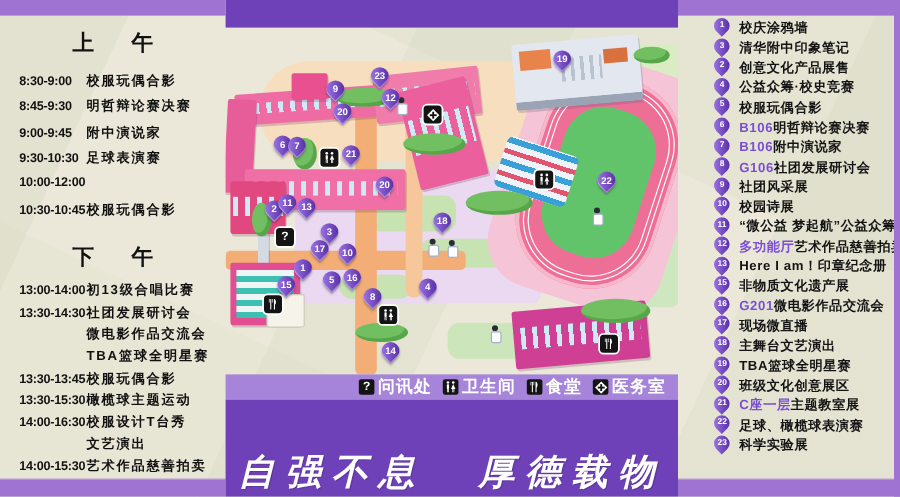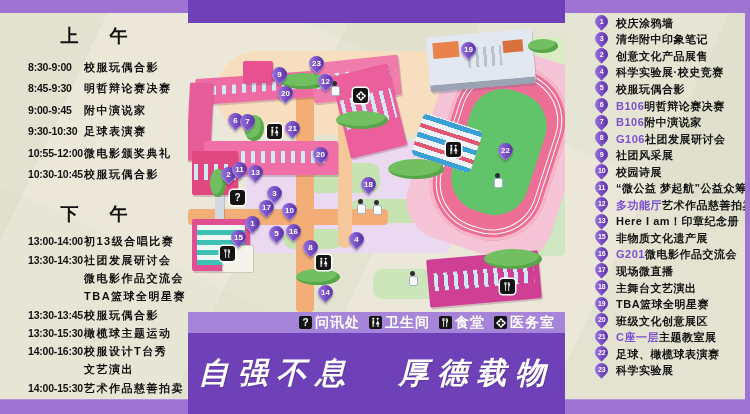--- a/index.html
+++ b/index.html
@@ -13,33 +13,33 @@
   .right-panel{position:absolute;left:565px;top:0;width:185px;height:414px;}
   .strip{position:absolute;left:0;right:0;background:#9e73d2;z-index:4;}
   .strip.top{top:0;height:13px;}
   .strip.bottom{bottom:0;height:14px;border-top:1px solid #b393e0;}
   .edge-right{position:absolute;right:0;top:0;width:5px;height:414px;background:#9e73d2;z-index:6;}
   
   .sched-title{margin:16px;text-align:center;font-size:18px;font-weight:bold;color:#111;
     letter-spacing:13px;padding-left:13px;}
   .sched-title.morning{margin-top:24px;margin-bottom:12px;}
   .sched-title.afternoon{margin-top:14px;margin-bottom:8px;}
-  .sched-rows{padding-left:28px;}
+  .sched-rows{padding-left:16px;}
   .srow{display:flex;align-items:baseline;color:#111;}
   .morning-rows .srow{height:21.4px;}
   .afternoon-rows .srow{height:18.3px;}
   .srow .time{width:56px;flex:none;font-size:10.5px;font-weight:bold;letter-spacing:-0.2px;}
   .srow .event{font-size:11px;font-weight:bold;letter-spacing:1.5px;white-space:nowrap;}
   
   .map-header{position:absolute;top:0;left:0;right:0;height:23px;background:#6f41b8;}
   .map-canvas{position:absolute;top:23px;left:0;right:0;height:289px;overflow:hidden;}
   .facility-strip{position:absolute;top:312px;left:0;right:0;height:21px;background:#a684da;
     display:flex;align-items:center;justify-content:flex-end;gap:9px;padding-right:10px;box-sizing:border-box;z-index:5;}
   .motto-banner{position:absolute;top:333px;left:0;right:0;height:81px;background:#6f41b8;
-    display:flex;align-items:center;justify-content:center;gap:44px;z-index:5;}
+    display:flex;align-items:flex-end;justify-content:center;gap:44px;z-index:5;}
   .motto{color:#fff;font-family:"DejaVu Serif",serif;font-style:italic;font-weight:bold;
     font-size:30px;letter-spacing:9px;text-shadow:1px 1px 0 rgba(0,0,0,.15);white-space:nowrap;}
   .fs-item{display:flex;align-items:center;gap:3px;}
   .fs-label{color:#fff;font-size:14px;font-weight:bold;letter-spacing:1px;}
   
   .fac{width:15px;height:15px;background:#141414;border-radius:3px;display:grid;place-items:center;
     box-shadow:0 0 0 1.5px #fff;}
   .fac.on-map{position:absolute;z-index:12;}
   .fac .q{color:#fff;font-weight:bold;font-size:10px;line-height:1;}
   .fac.sm{width:13px;height:13px;box-shadow:none;border-radius:2px;}
@@ -108,22 +108,21 @@
      </div>
         <div class="srow">
        <span class="time">9:00-9:45</span>
        <span class="event">附中演说家</span>
      </div>
         <div class="srow">
        <span class="time">9:30-10:30</span>
        <span class="event">足球表演赛</span>
      </div>
         <div class="srow">
-       <span class="time">10:55-12:00</span>
-       <span class="event">微电影颁奖典礼</span>
+       <span class="time">10:00-12:00</span>
      </div>
         <div class="srow">
        <span class="time">10:30-10:45</span>
        <span class="event">校服玩偶合影</span>
      </div>
       </div>
     <h2 class="sched-title afternoon">下 午</h2>
     <div class="sched-rows afternoon-rows" id="afternoon-rows">
         <div class="srow">
        <span class="time">13:00-14:00</span>
@@ -438,21 +437,21 @@
         <li>
      <span class="lpin">
             <i>2</i>
           </span>
      <span class="litem">创意文化产品展售</span>
    </li>
         <li>
      <span class="lpin">
             <i>4</i>
           </span>
-     <span class="litem">科学实验展·校史竞赛</span>
+     <span class="litem">公益众筹·校史竞赛</span>
    </li>
         <li>
      <span class="lpin">
             <i>5</i>
           </span>
      <span class="litem">校服玩偶合影</span>
    </li>
         <li>
      <span class="lpin">
             <i>6</i>

